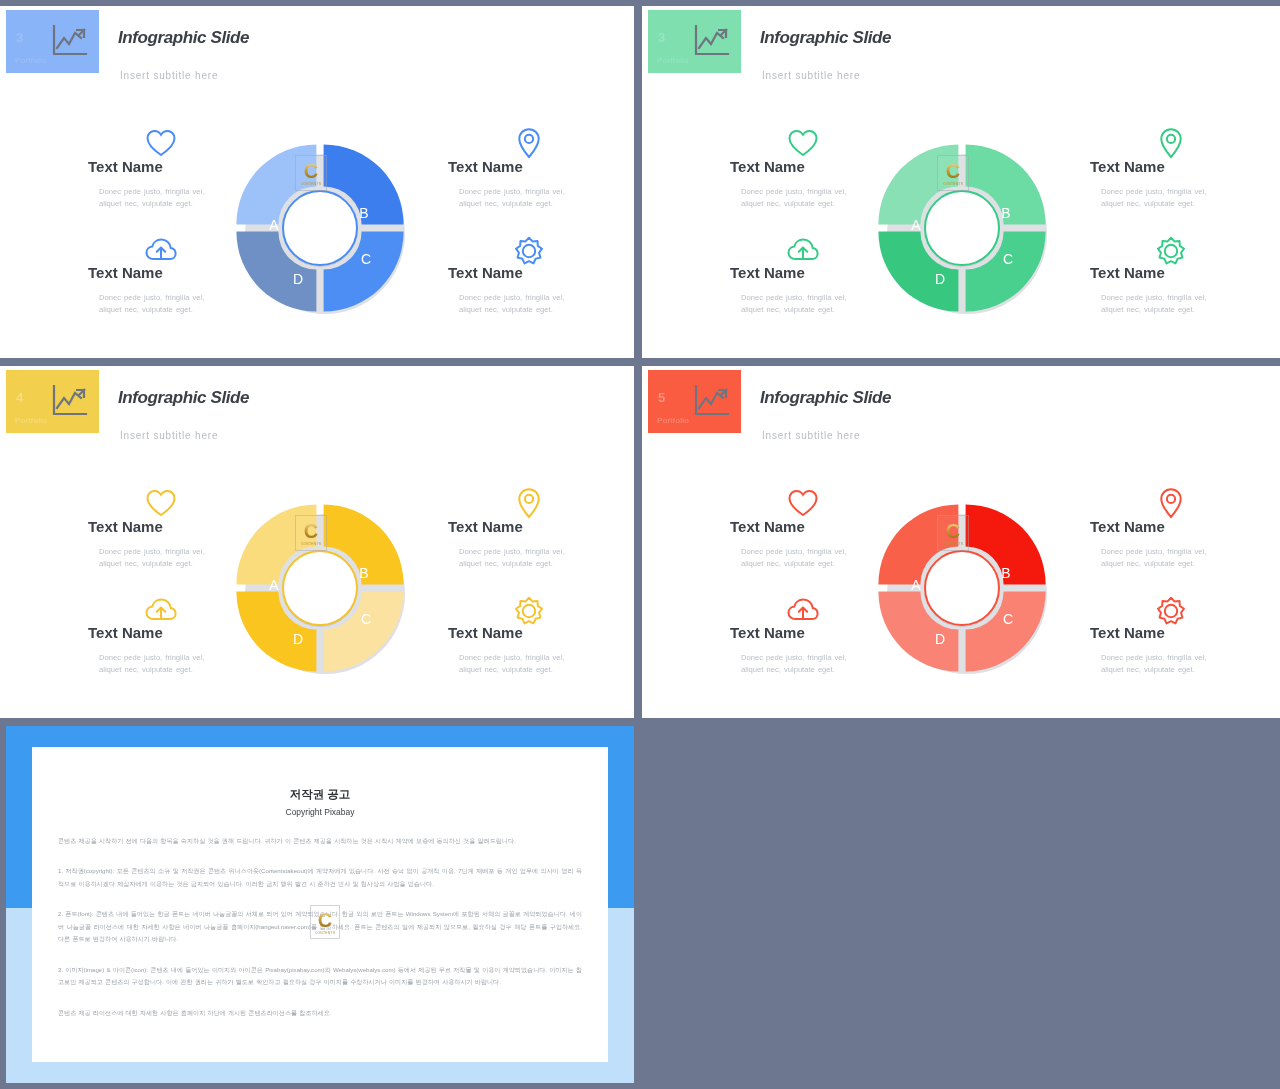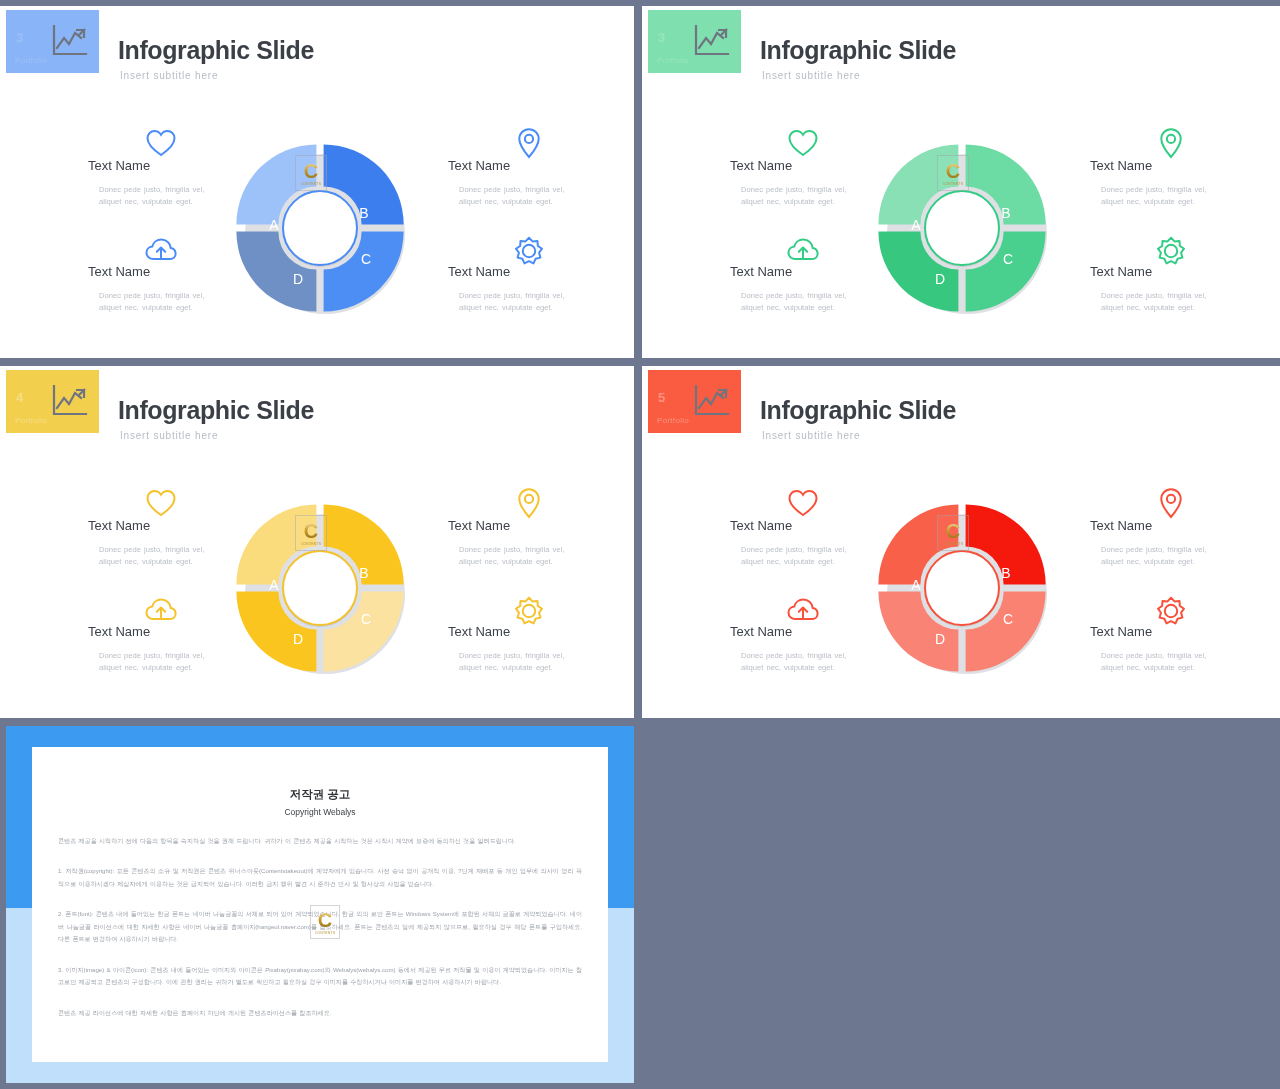--- a/index.html
+++ b/index.html
@@ -19,28 +19,28 @@
   .slide.s4{left:642px;top:366px;width:638px;height:352px;}
 
   
   .badge{position:absolute;left:6px;top:4px;width:93px;height:63px;
          display:block;}
   .badge .num{position:absolute;left:10px;top:20px;font-size:13px;font-weight:700;
          letter-spacing:.5px;}
   .badge .kicker{position:absolute;left:9px;top:46px;font-size:8px;letter-spacing:.3px;}
   .badge .chart-ico{position:absolute;right:9px;top:12px;width:42px;height:38px;}
 
-  .s-title{position:absolute;left:118px;top:30px;font-size:25px;font-weight:700;
-           color:#3b3f46;letter-spacing:-.4px;}
+  .s-title{position:absolute;left:118px;top:22px;font-size:17px;font-weight:700;
+           color:#3b3f46;letter-spacing:-.4px;font-style:italic;}
   .s-sub{position:absolute;left:120px;top:64px;font-size:10px;color:#b7bcc4;
          letter-spacing:.8px;}
 
   
   .tblock{position:absolute;width:152px;}
-  .tblock .tn{font-size:13px;font-weight:400;color:#3c414a;margin:0 0 5px 0;}
+  .tblock .tn{font-size:15px;font-weight:700;color:#3c414a;margin:0 0 5px 0;}
   .tblock .td{font-size:7.6px;line-height:1.62;color:#b9bec6;margin:11px;
               word-spacing:1px;}
   .tb-icon{position:absolute;width:34px;height:34px;}
 
   
   .p-l1{left:88px;top:152px;}   .i-l1{left:144px;top:120px;}
   .p-l2{left:88px;top:258px;}   .i-l2{left:144px;top:228px;}
   .p-r1{left:448px;top:152px;}  .i-r1{left:512px;top:120px;}
   .p-r2{left:448px;top:258px;}  .i-r2{left:512px;top:228px;}
 
@@ -379,21 +379,21 @@
       <p class="tn">Text Name</p>
       <p class="td">Donec pede justo, fringilla vel, aliquet nec, vulputate eget.</p>
     </div>
   </div>
 
   <div class="doc-wrap">
     <div class="doc-frame-top"></div>
     <div class="doc-frame-bot"></div>
     <div class="doc-page">
       <p class="doc-h1">저작권 공고</p>
-      <p class="doc-h2">Copyright Webalys</p>
+      <p class="doc-h2">Copyright Pixabay</p>
       <p class="doc-p">콘텐츠 제공을 시작하기 전에 다음의 항목을 숙지하실 것을 권해 드립니다. 귀하가 이 콘텐츠 제공을 시작하는 것은 시작시 계약에 보증에 동의하신 것을 알려드립니다.</p>
       <p class="doc-p">1. 저작권(copyright): 모든 콘텐츠의 소유 및 저작권은 콘텐츠 위너스아웃(Contentstakeout)에 계약자에게 있습니다. 사전 승낙 없이 공개적 이용, 7단계 재배포 등 개인 업무에 의사이 영리 목적으로 이용하시겠다 제삼자에게 이용하는 것은 금지되어 있습니다. 이러한 금지 행위 발견 시 준하건 민사 및 형사상의 사법을 받습니다.</p>
       <p class="doc-p">2. 폰트(font): 콘텐츠 내에 들어있는 한글 폰트는 네이버 나눔글꼴의 서체로 되어 있어 계약되었습니다. 한글 외의 로만 폰트는 Windows System에 포함된 서체의 글꼴로 계약되었습니다. 네이버 나눔글꼴 라이선스에 대한 자세한 사항은 네이버 나눔글꼴 홈페이지(hangeul.naver.com)를 참조하세요. 폰트는 콘텐츠의 일에 제공되지 않으므로, 필요하실 경우 해당 폰트를 구입하세요. 다른 폰트로 변경하여 사용하시기 바랍니다.</p>
       <p class="doc-p">3. 이미지(image) &amp; 아이콘(icon): 콘텐츠 내에 들어있는 이미지와 아이콘은 Pixabay(pixabay.com)와 Webalys(webalys.com) 등에서 제공된 무료 저작물 및 이용이 계약되었습니다. 이미지는 참고로만 제공되고 콘텐츠의 구성합니다. 이에 관한 권리는 귀하가 별도로 확인하고 필요하실 경우 이미지를 수정하시거나 이미지를 변경하여 사용하시기 바랍니다.</p>
       <p class="doc-p">콘텐츠 제공 라이선스에 대한 자세한 사항은 홈페이지 하단에 게시된 콘텐츠라이선스를 참조하세요.</p>
       <div class="doc-wm watermark">
         <span class="wc">C</span>
         <span class="wt">CONTENTS</span>
       </div>
     </div>

